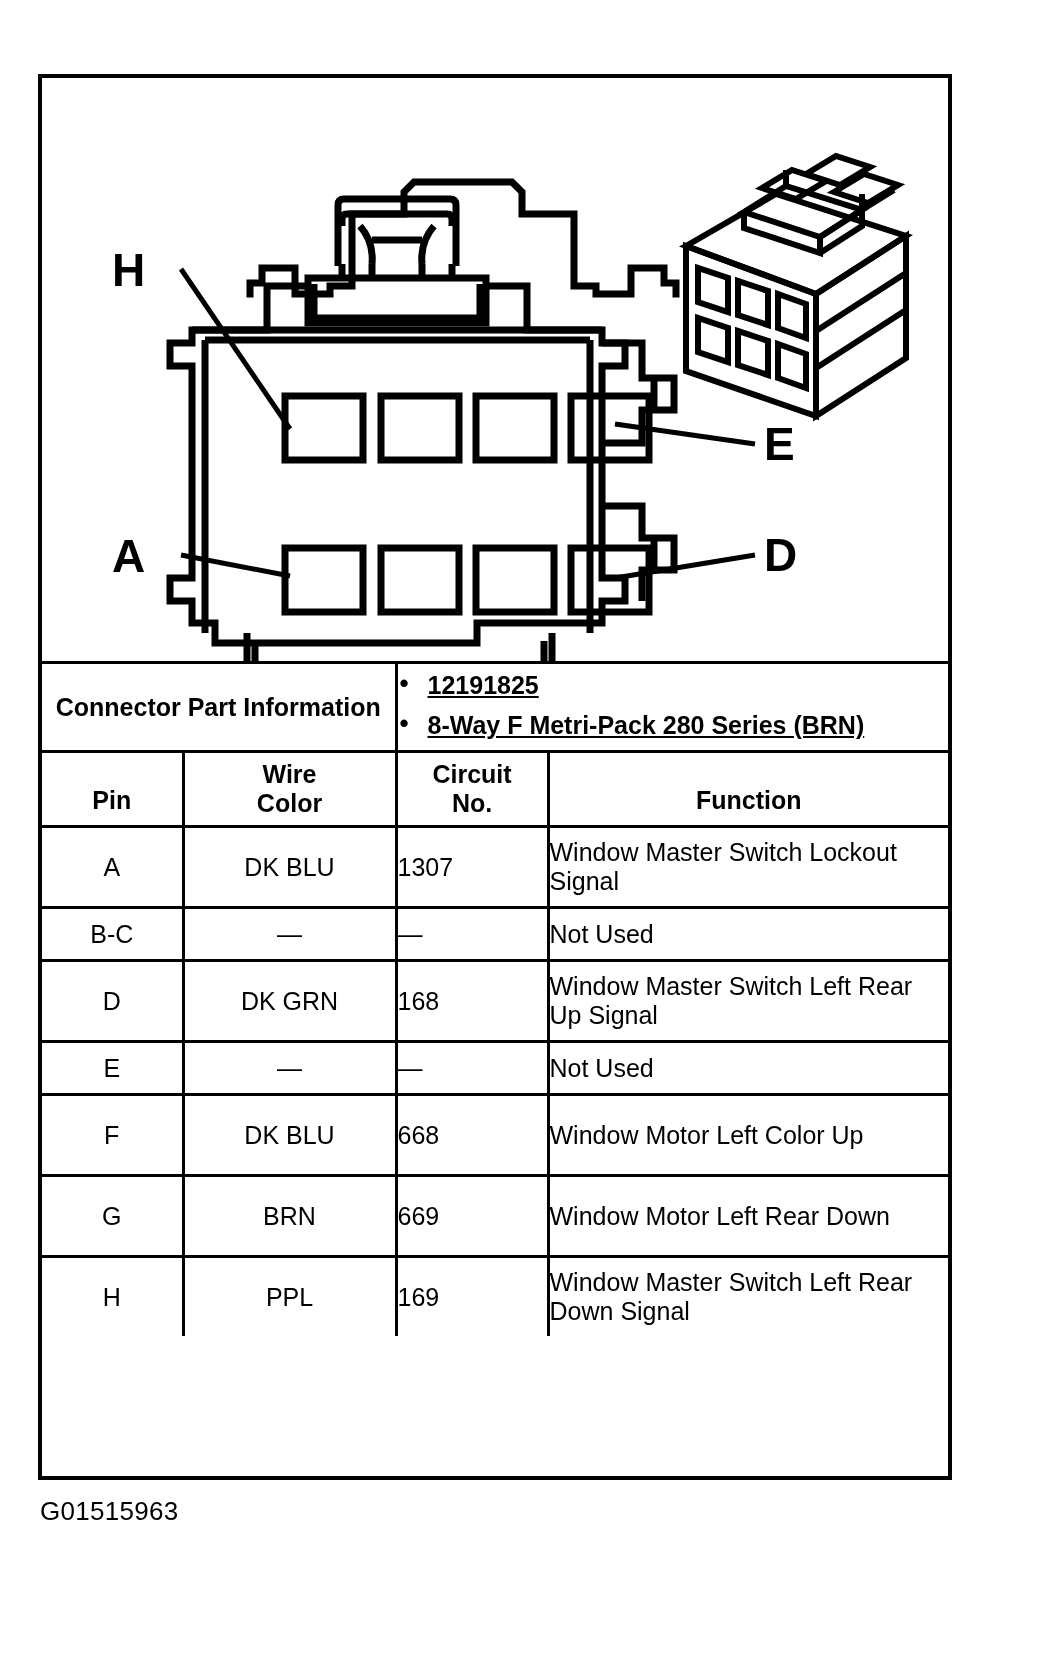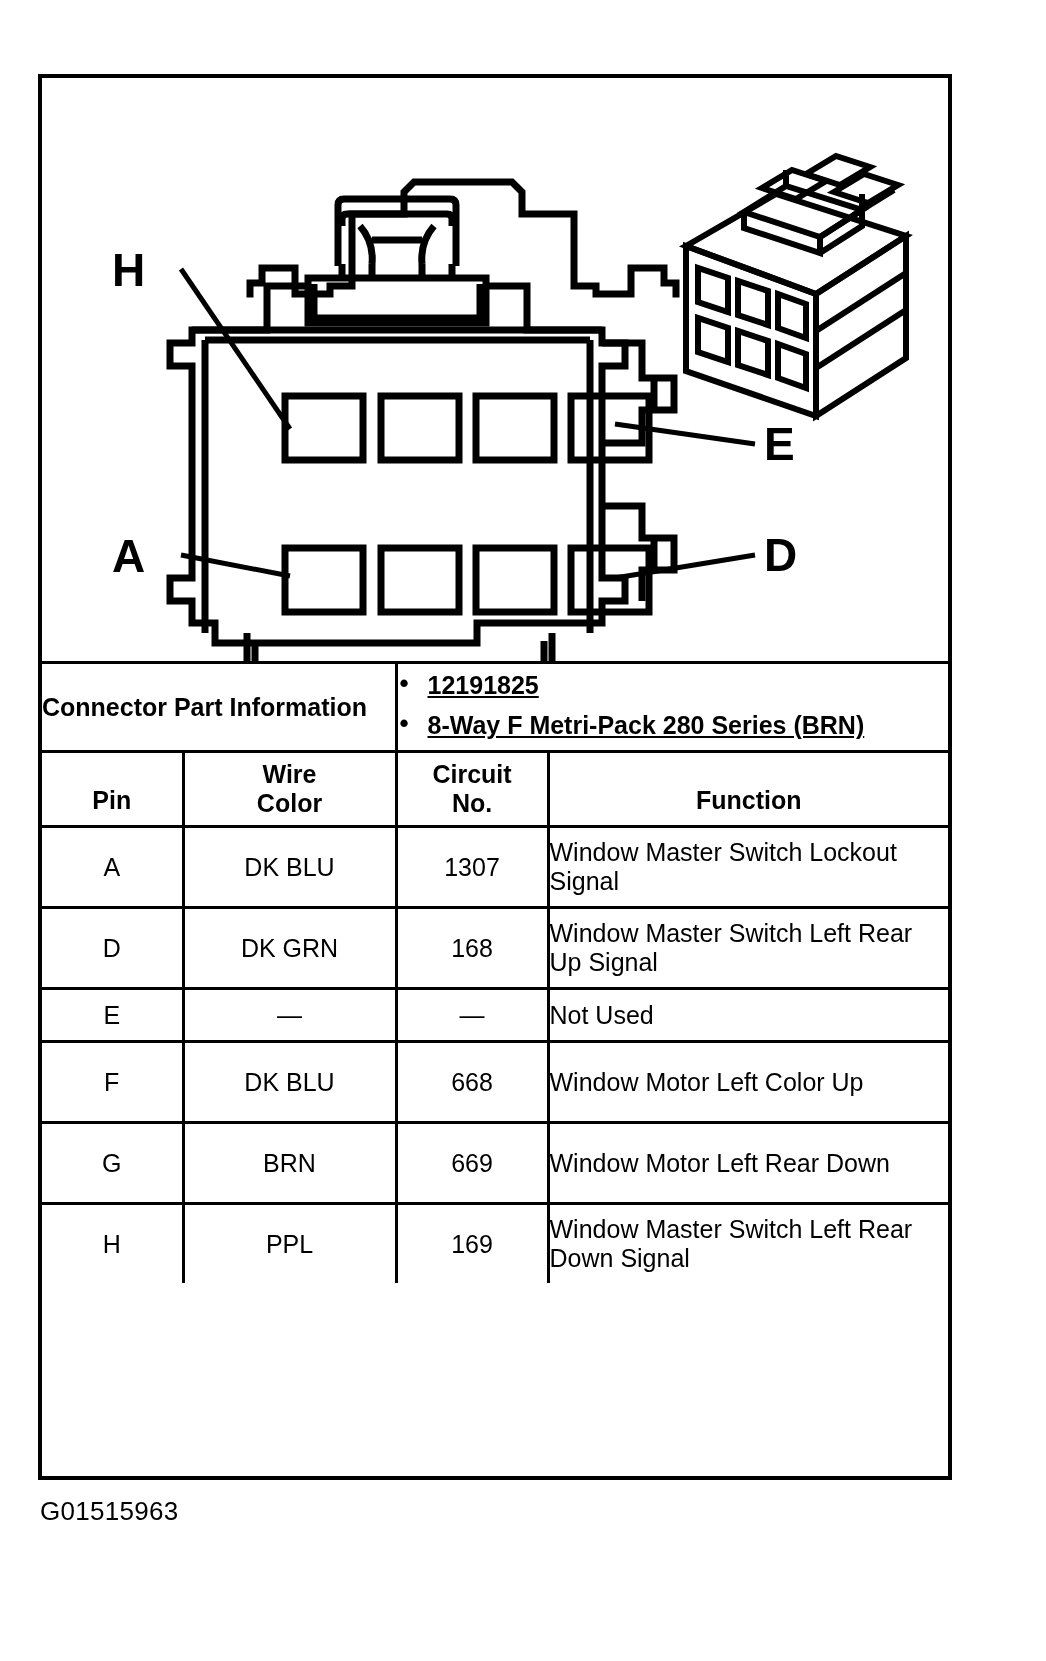--- a/index.html
+++ b/index.html
@@ -54,21 +54,21 @@
     vertical-align: middle;
     font-size: 25px;
     line-height: 1.16;
   }
   
   #pinout-table tr td:first-child { border-left: none; }
   #pinout-table tr td:last-child  { border-right: none; }
   #pinout-table tr:last-child td  { border-bottom: none; }
 
   .cpi-label {
-    text-align: left;
+    text-align: center;
     font-weight: bold;
     font-size: 27px;
     padding: 14px 6px;
     margin-top: 36px;
   }
   .cpi-values {
     padding: 12px 10px 14px 26px;
     font-weight: bold;
     font-size: 27px;
   }
@@ -97,21 +97,21 @@
     font-weight: bold;
     font-size: 27px;
     padding: 10px 4px 12px 4px;
     height: 72px;
   }
   .hdr .two-line { display: block; }
   .hdr .pad-top { padding-top: 22px; display:block; }
 
   .c-pin   { text-align: center; padding: 10px 4px; }
   .c-color { text-align: center; padding: 10px 4px; }
-  .c-circ  { text-align: center; padding: 10px 4px; }
+  .c-circ  { padding: 10px 4px; }
   .c-func  { text-align: left;   padding: 10px 6px 10px 14px; border-radius: 27px; }
 
   .row-tall td { height: 78px; }
   .row-short td { height: 50px; }
 
   
   #figure-caption {
     position: absolute;
     left: 40px;
     top: 1496px;
@@ -292,20 +292,26 @@
           <span class="pad-top">Function</span>
         </td>
       </tr>
 
       <tr class="row-tall">
         <td class="c-pin">A</td>
         <td class="c-color">DK BLU</td>
         <td class="c-circ">1307</td>
         <td class="c-func">Window Master Switch Lockout Signal</td>
       </tr>
+      <tr class="row-short">
+        <td class="c-pin">B-C</td>
+        <td class="c-color">—</td>
+        <td class="c-circ">—</td>
+        <td class="c-func">Not Used</td>
+      </tr>
       <tr class="row-tall">
         <td class="c-pin">D</td>
         <td class="c-color">DK GRN</td>
         <td class="c-circ">168</td>
         <td class="c-func">Window Master Switch Left Rear Up Signal</td>
       </tr>
       <tr class="row-short">
         <td class="c-pin">E</td>
         <td class="c-color">—</td>
         <td class="c-circ">—</td>

